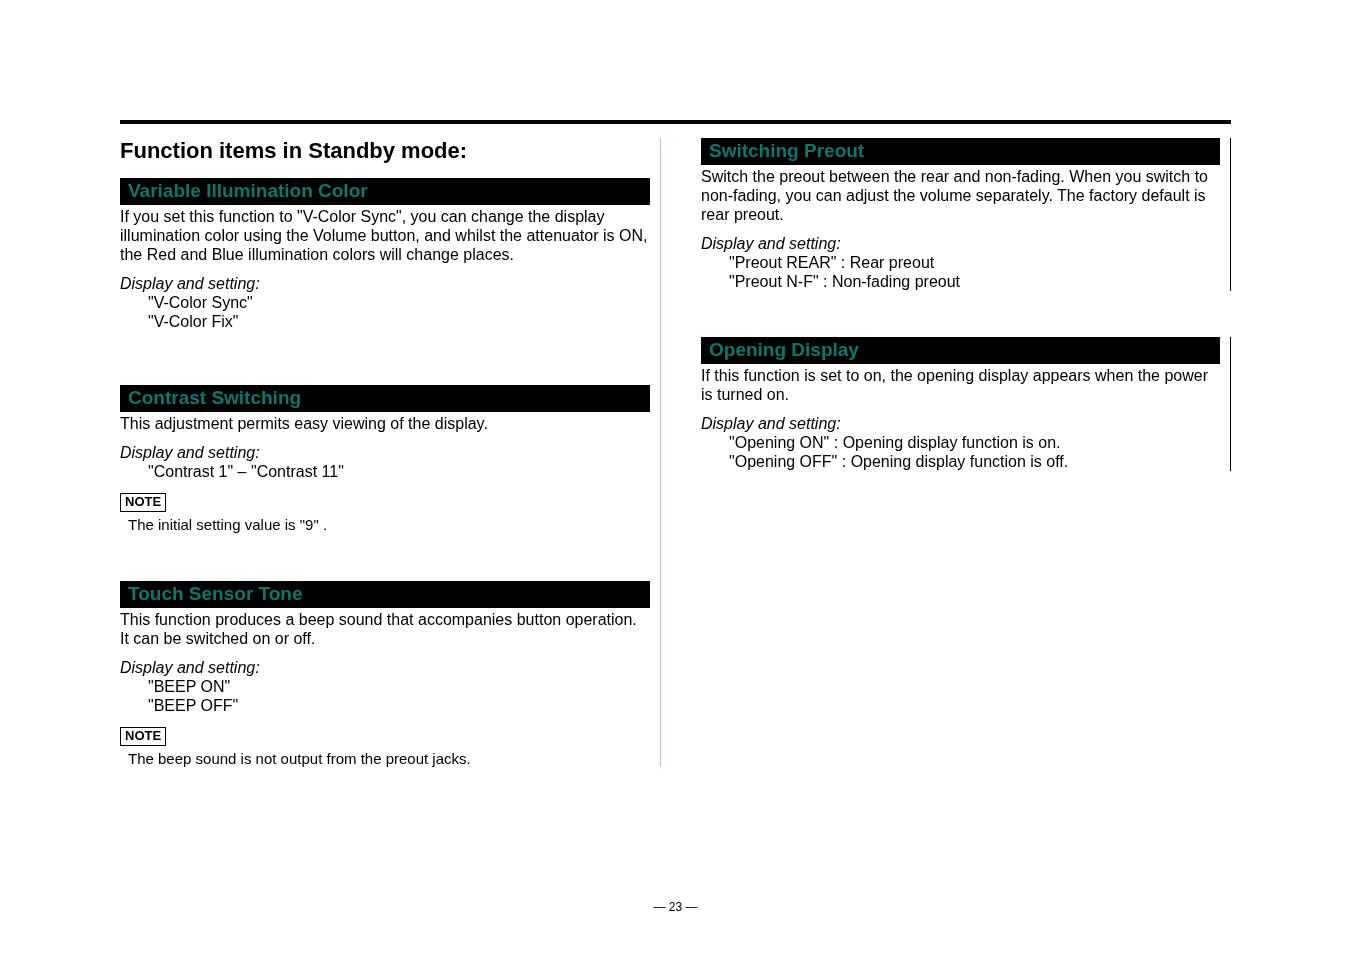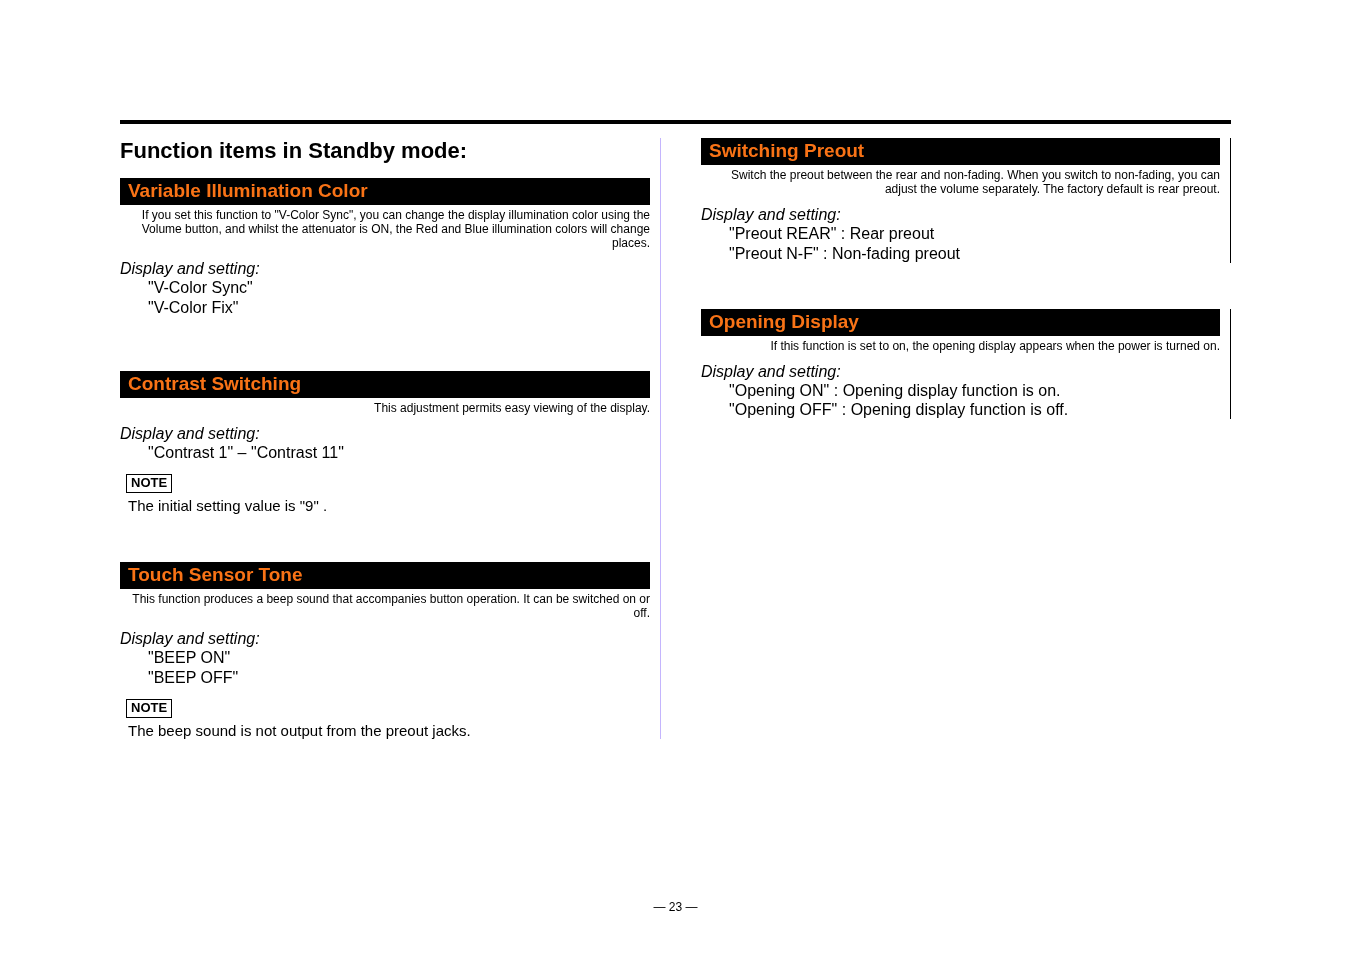--- a/index.html
+++ b/index.html
@@ -40,51 +40,50 @@
     padding-right: 10px;
   }
   h2.func-title {
     font-size: 22px;
     font-weight: 900;
     margin: 0 0 14px 0;
     font-family: Arial, Helvetica, sans-serif;
   }
   .section-bar {
     background: #000;
-    color: #f97316;
+    color: #0f766e;
     font-weight: 900;
     font-size: 19px;
     padding: 2px 6px 3px 8px;
     margin: 0 0 3px 0;
     font-family: Arial, Helvetica, sans-serif;
   }
   .body-text {
-    font-size: 12px;
+    font-size: 16px;
     line-height: 1.18;
     margin: 0 0 10px 0;
-    text-align: right;
   }
   .disp-label {
     font-size: 16px;
     font-style: italic;
     font-weight: normal;
     margin: 0;
   }
   .settings-list {
     font-size: 16px;
     margin: 0 0 6px 28px;
     line-height: 1.2;
   }
   .note-box {
     display: inline-block;
     border: 1.5px solid #000;
     font-size: 13px;
     font-weight: 900;
     padding: 0 4px;
-    margin: 6px 0 2px 6px;
+    margin: 6px 0 2px 0;
     line-height: 1.3;
     font-family: Arial, Helvetica, sans-serif;
   }
   .note-text {
     font-size: 15px;
     margin: 2px 0 0 8px;
   }
   .gap-lg { height: 48px; }
   .page-num {
     position: absolute;

